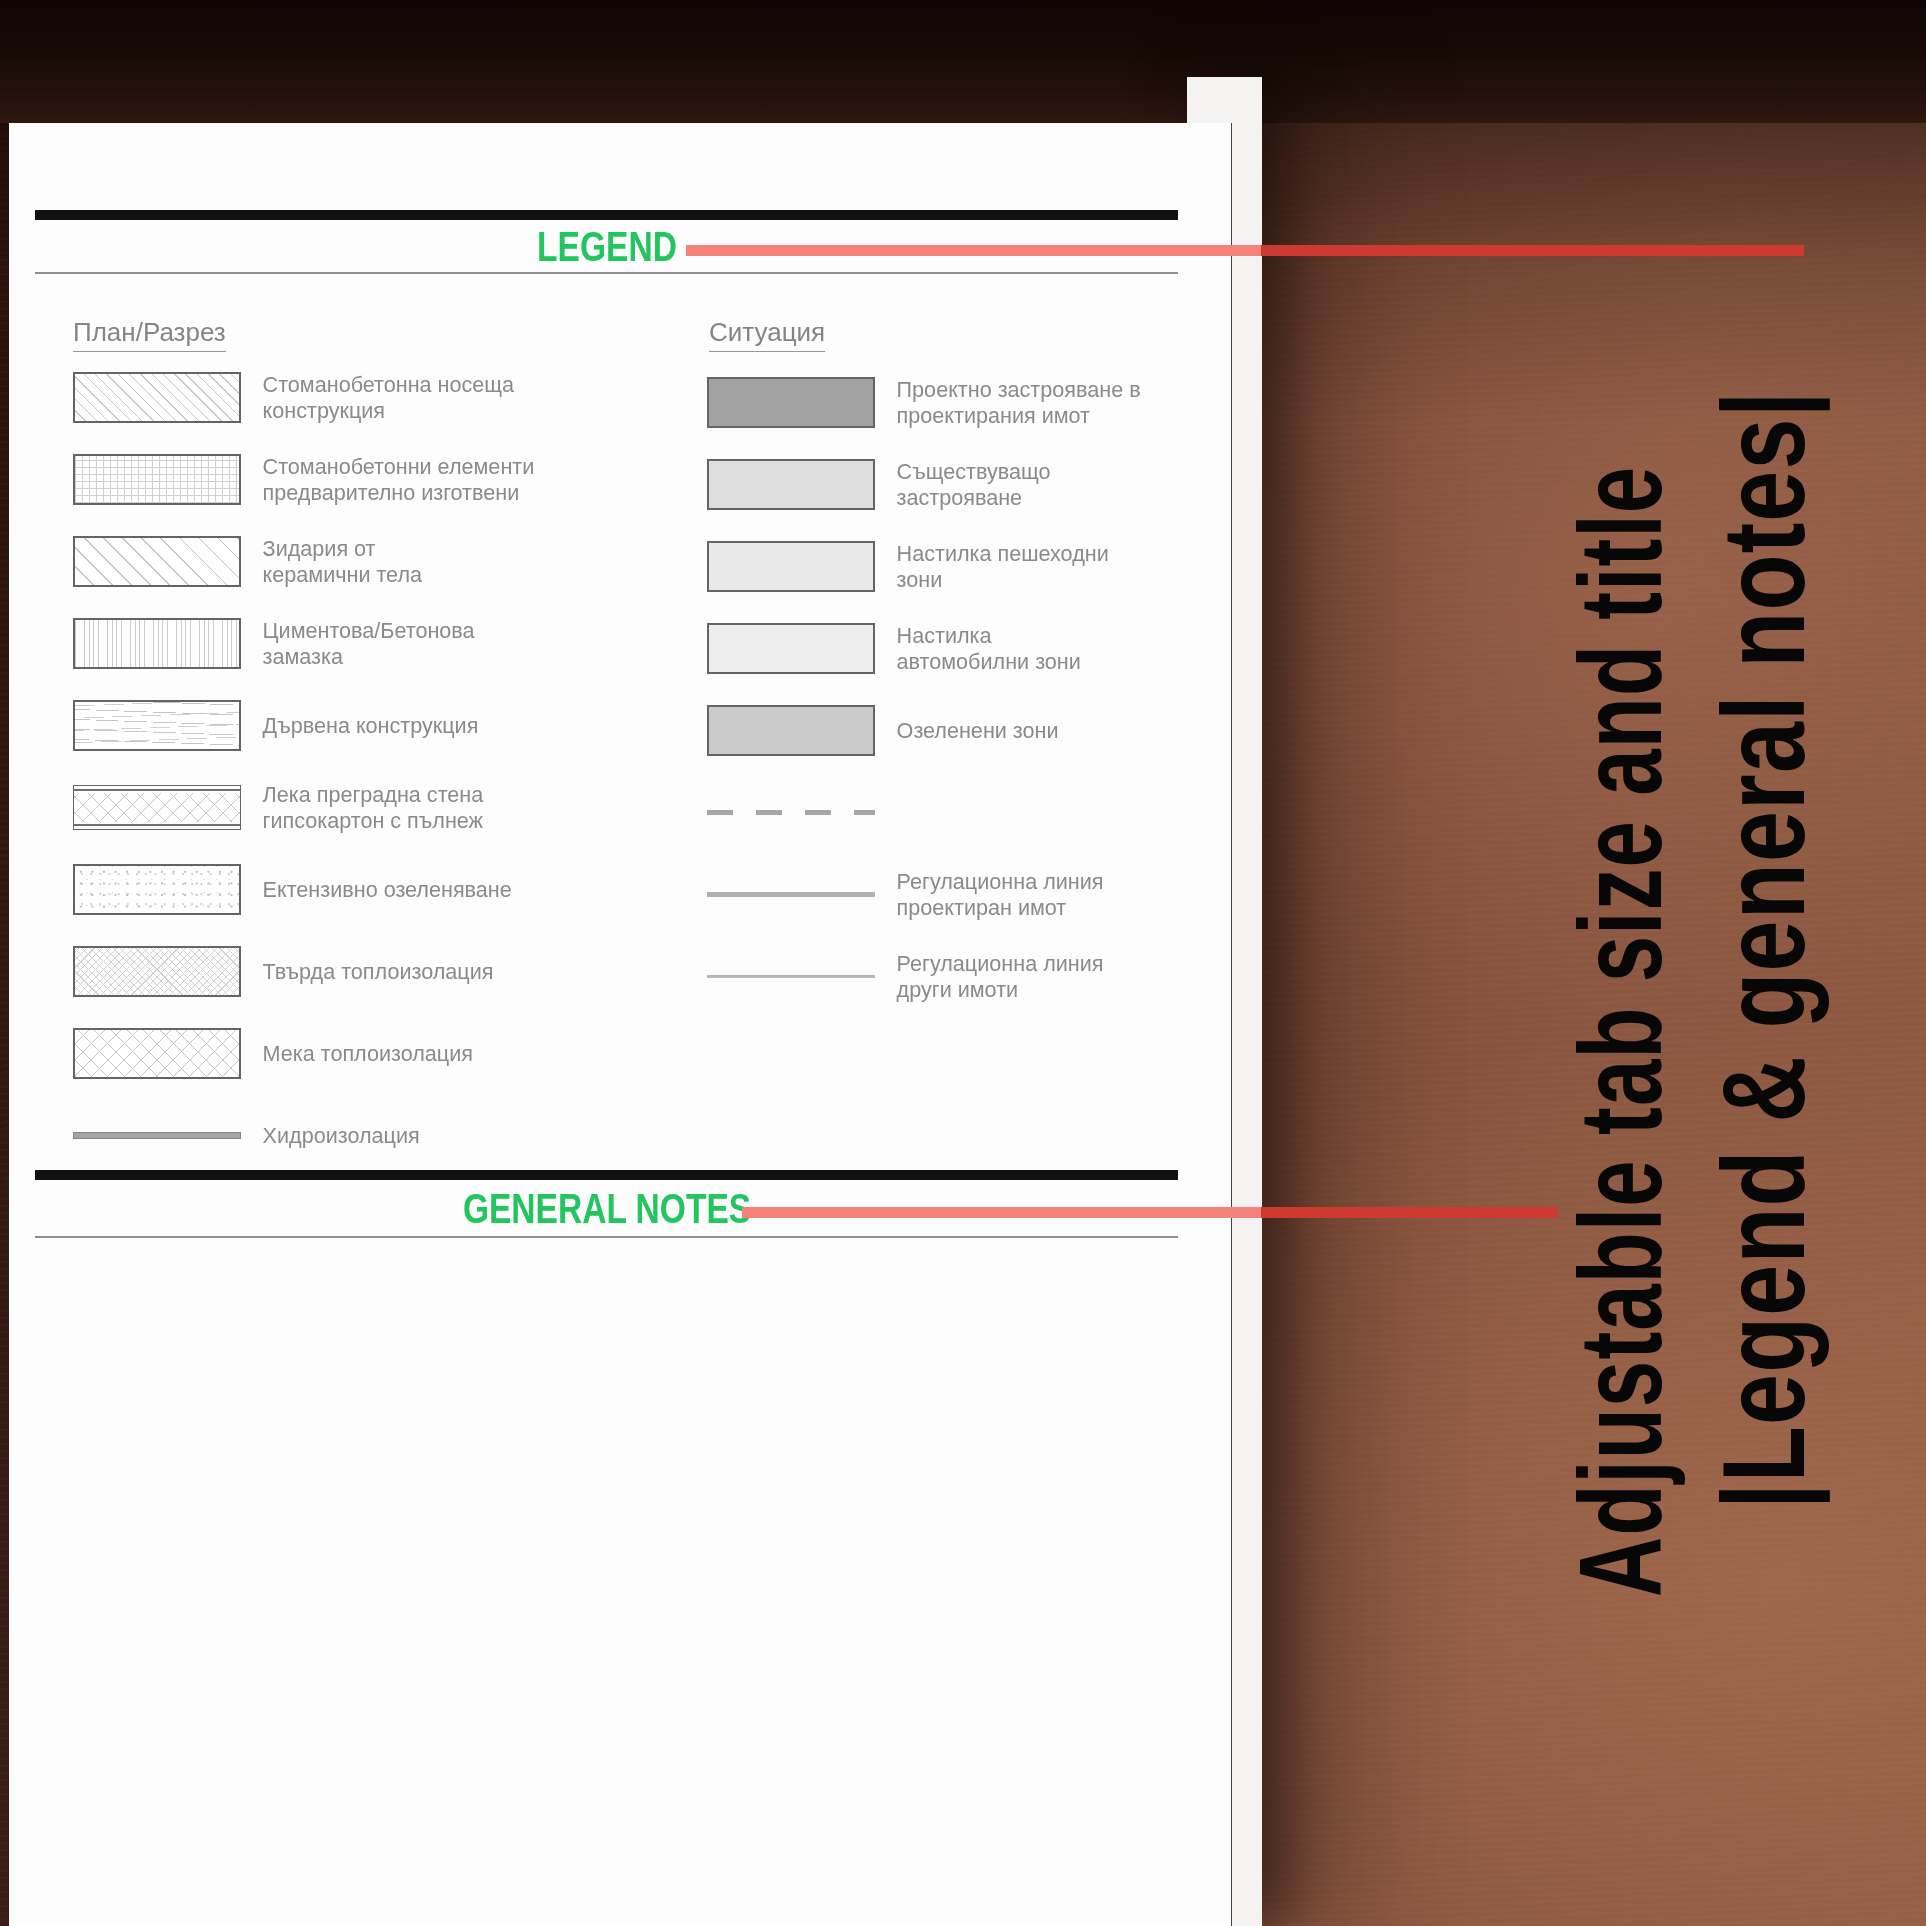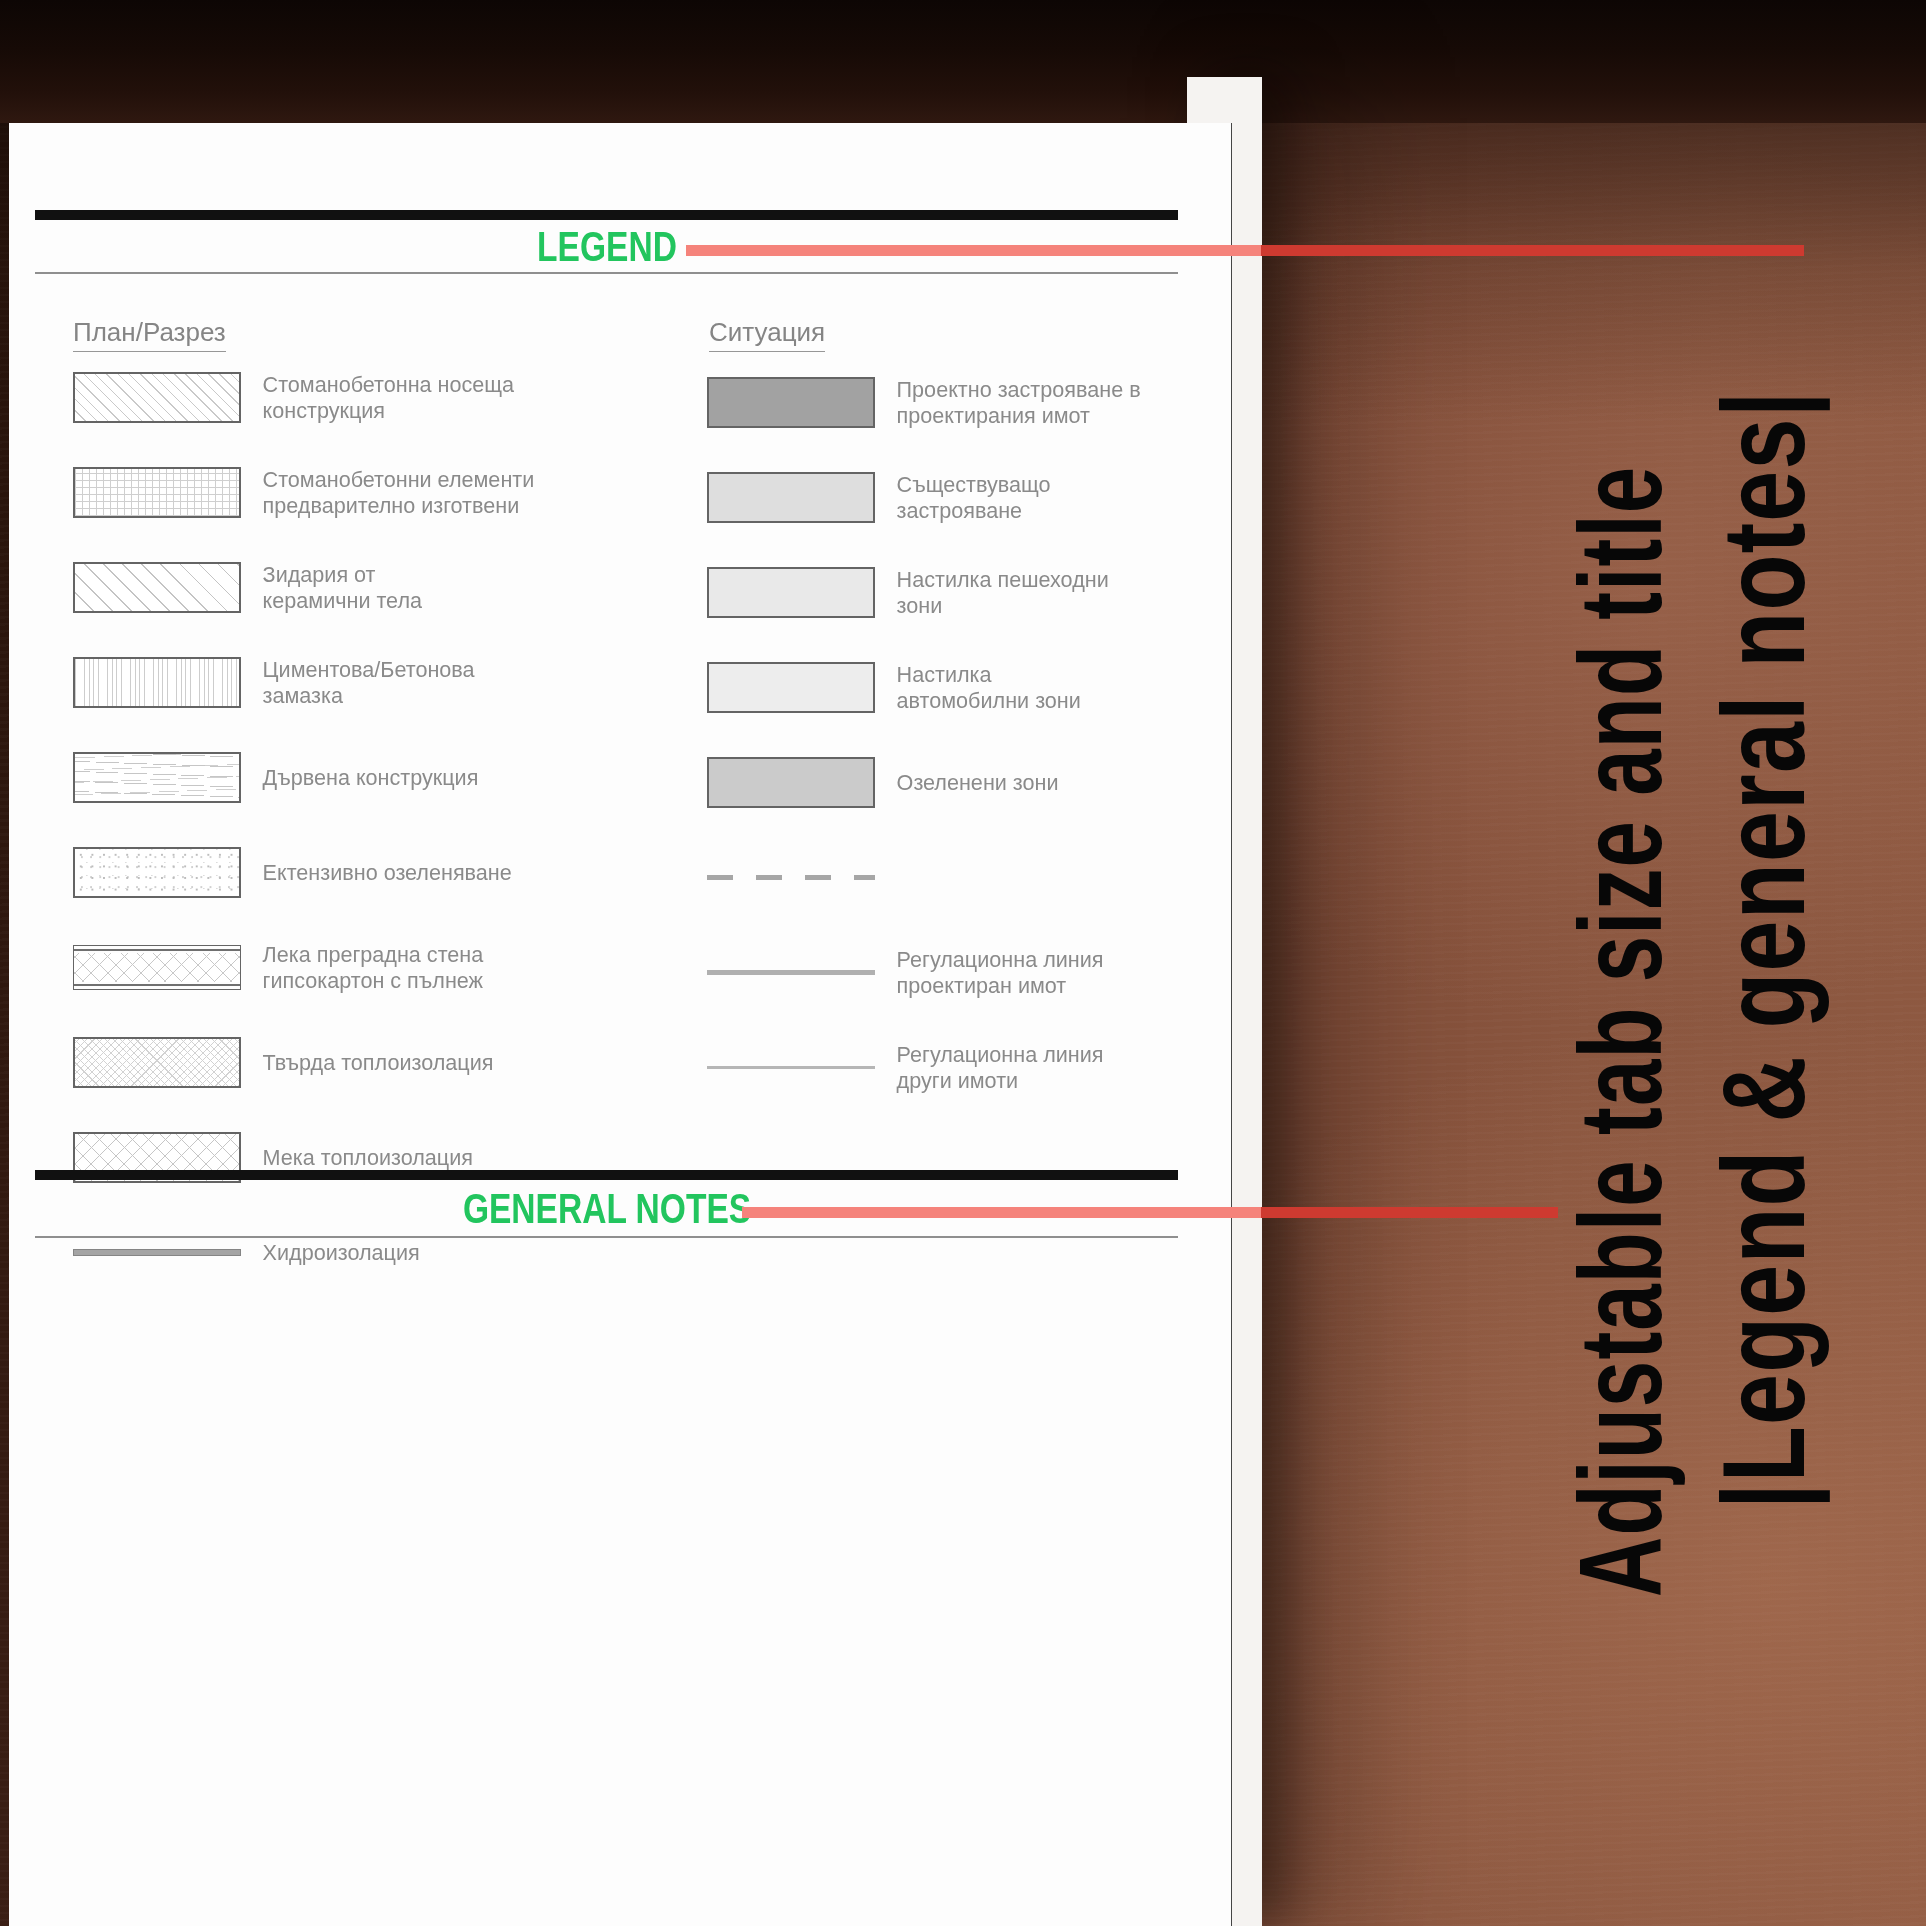--- a/index.html
+++ b/index.html
@@ -32,21 +32,21 @@
   .redline{position:absolute;height:10.8px;}
   .r1a{left:686px;top:245px;width:576px;background:#f5837b;}
   .r1b{left:1261px;top:245px;width:543px;background:#ce3a30;}
   .r2a{left:742px;top:1207px;width:519px;background:#f5837b;}
   .r2b{left:1261px;top:1207px;width:297px;background:#ce3a30;}
   
   .col-head{position:absolute;top:317px;font-size:26px;color:#858585;
     border-bottom:1.5px solid #979797;padding-bottom:3px;}
   .ch-left{left:73px}.ch-right{left:709px}
   
-  .rows{position:absolute;display:flex;flex-direction:column;gap:44px;}
+  .rows{position:absolute;display:flex;flex-direction:column;gap:31px;}
   .rows-left{left:73px;top:372px;}
   .rows-right{left:707px;top:377px;justify-content:center;}
   .row{display:flex;align-items:center;height:51px;}
   .lbl{margin-left:21.6px;font-size:21.6px;line-height:26px;color:#8a8a8a;white-space:pre-line;}
   .sw{width:168px;height:51px;box-sizing:border-box;border:2.3px solid #646464;
       background-color:#fff;flex:none;position:relative;}
   
   .sw[data-pattern="rc-hatch"]{background-image:repeating-linear-gradient(45deg,rgba(0,0,0,0) 0 7px,#c9c9c9 7px 8px);}
   .sw[data-pattern="grid"]{background-image:
       repeating-linear-gradient(0deg,#cfcfcf 0 0.8px,rgba(0,0,0,0) 0.8px 7px),
@@ -142,27 +142,27 @@
       <div class="row">
       <div class="sw" data-pattern="vertical"></div>
       <div class="lbl">Циментова/Бетонова
 замазка</div>
     </div>
       <div class="row">
       <div class="sw" data-pattern="wood"></div>
       <div class="lbl">Дървена конструкция</div>
     </div>
       <div class="row">
-      <div class="sw" data-pattern="stipple"></div>
-      <div class="lbl">Ектензивно озеленяване</div>
-    </div>
-      <div class="row">
       <div class="sw" data-pattern="gypsum"></div>
       <div class="lbl">Лека преградна стена
 гипсокартон с пълнеж</div>
+    </div>
+      <div class="row">
+      <div class="sw" data-pattern="stipple"></div>
+      <div class="lbl">Ектензивно озеленяване</div>
     </div>
       <div class="row">
       <div class="sw" data-pattern="cross-fine"></div>
       <div class="lbl">Твърда топлоизолация</div>
     </div>
       <div class="row">
       <div class="sw" data-pattern="cross-large"></div>
       <div class="lbl">Мека топлоизолация</div>
     </div>
       <div class="row">

